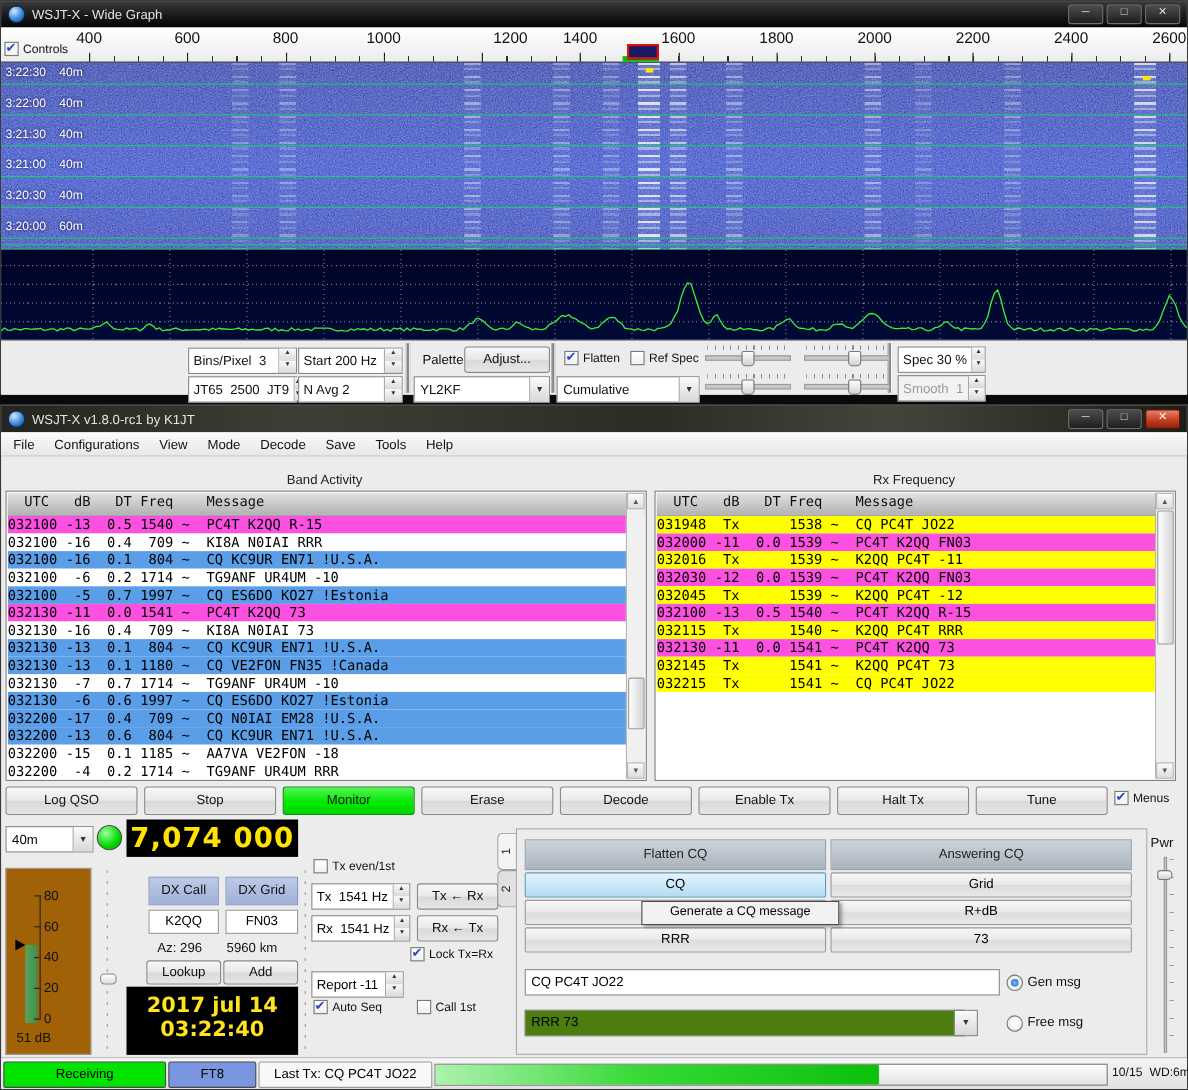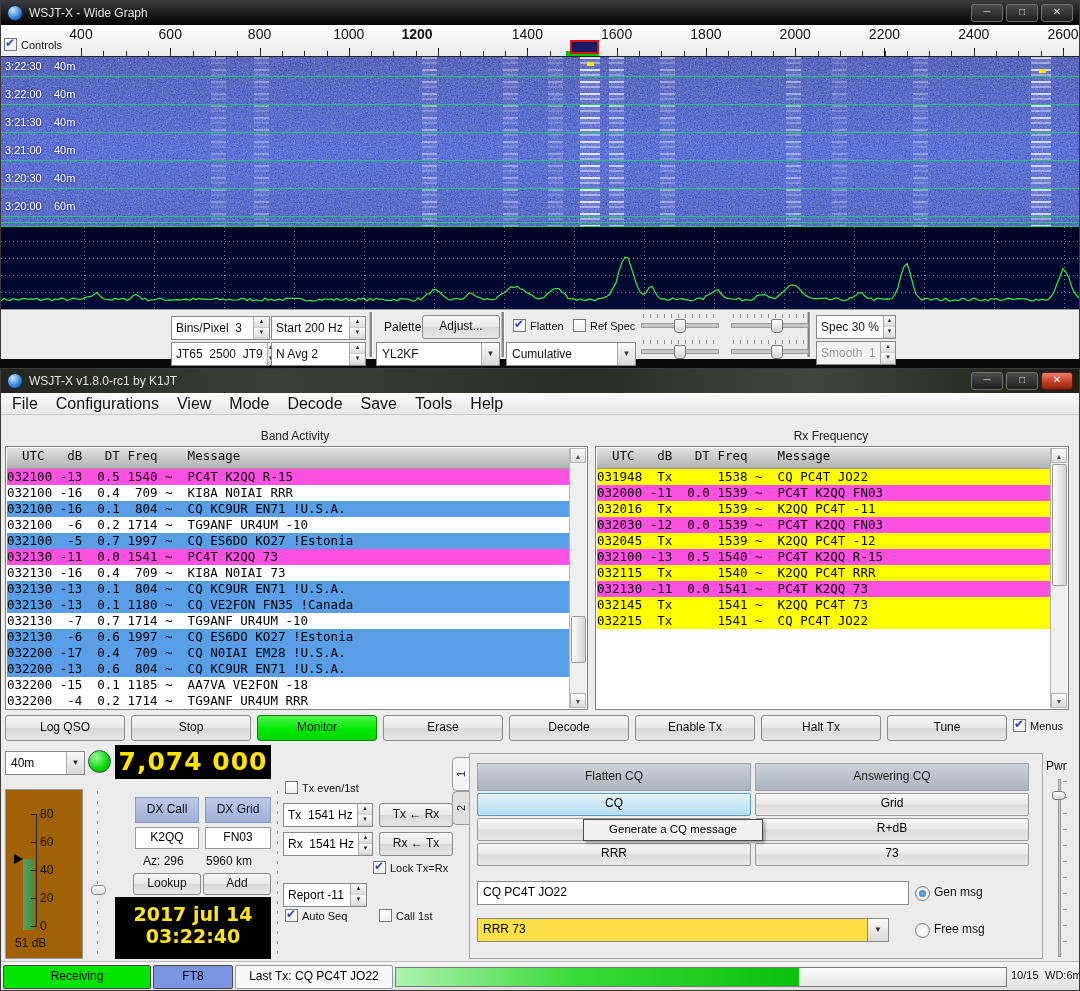--- a/index.html
+++ b/index.html
@@ -64,21 +64,21 @@
   .hs-track{position:absolute;top:9px;left:0;right:0;height:3px;background:#c8c8c8;border:1px solid #9a9a9a;}
   .hs-thumb{position:absolute;top:5px;width:10px;height:12px;background:linear-gradient(#fefefe,#d2d2d2);
             border:1px solid #777;border-radius:2px 2px 4px 4px;}
   .btn{border:1px solid #8a8a8a;border-radius:3px;text-align:center;font-size:12px;color:#111;
        background:linear-gradient(#f7f7f7,#e9e9e9 48%,#d9d9d9 52%,#e6e6e6);}
 
   
   #mw{left:0;top:368px;width:1080px;height:623px;background:#ececec;border:1px solid #3a3a3a;}
   .mw-menu{position:absolute;left:0;top:24px;width:100%;height:22px;display:flex;align-items:center;padding-left:2px;
            background:linear-gradient(#fbfbfb,#e7e7e7);border-bottom:1px solid #cicic1;border-bottom:1px solid #c9c9c9;box-sizing:border-box;}
-  .menu-item{padding:3px 9px;font-size:16px;color:#111;}
+  .menu-item{padding:3px 9px;font-size:12px;color:#111;}
   .gtitle{position:absolute;font-size:12px;color:#222;transform:translateX(-50%);}
   .table{position:absolute;background:#fff;border:1px solid #7e7e7e;}
   .thead{position:absolute;left:1px;right:1px;top:1px;height:20px;line-height:20px;white-space:pre;
          font:12.5px "DejaVu Sans Mono",monospace;color:#111;
          background:linear-gradient(#e2e2e2,#b2b2b2);border-bottom:1px solid #9a9a9a;}
   .trows{position:absolute;top:22px;left:1px;right:17px;bottom:1px;overflow:hidden;}
   .trow{height:16px;line-height:16px;font:12.5px "DejaVu Sans Mono",monospace;color:#000;white-space:pre;}
   .c-w{background:#fff;} .c-m{background:#fb50e0;} .c-b{background:#5b9ee8;} .c-y{background:#ffff00;}
   .sbar{position:absolute;top:1px;bottom:1px;right:1px;width:16px;background:#f0f0f0;border-left:1px solid #b5b5b5;}
   .sb-btn{position:absolute;left:0;width:100%;height:15px;font-size:7px;line-height:15px;text-align:center;color:#555;
@@ -100,21 +100,21 @@
   .radio.sel::after{content:"";position:absolute;left:3px;top:3px;right:3px;bottom:3px;border-radius:50%;
          background:radial-gradient(#7ab8f0,#1c66c0);}
   .cqhdr{position:absolute;text-align:center;font-size:12px;line-height:25px;color:#222;
          background:linear-gradient(#ccd3da,#aab4bd);border:1px solid #98a2ac;}
   .mbtn{position:absolute;height:21px;line-height:19px;border:1px solid #9a9a9a;border-radius:2px;text-align:center;
         font-size:12px;background:linear-gradient(#f8f8f8,#e8e8e8 48%,#dcdcdc 52%,#e8e8e8);}
   .mbtn.hl{background:linear-gradient(#e3f4fd,#b4dcf2);border-color:#5a9ec8;}
   .tooltip{position:absolute;background:#f1f1f1;border:1px solid #4a4a4a;box-shadow:2px 2px 3px rgba(0,0,0,.35);
            font-size:11.5px;line-height:19px;text-align:center;z-index:5;}
   .field{position:absolute;background:#fff;border:1px solid #8a8a8a;font-size:12px;line-height:20px;padding:0 5px;}
-  .field.pink{background:#fde047;}
+  .field.pink{background:#4d7c0f;}
   .tabnum{position:absolute;width:17px;border:1px solid #9a9a9a;border-right:none;border-radius:5px 0 0 5px;
           background:linear-gradient(90deg,#f2f2f2,#dedede);font-size:11px;color:#222;
           display:flex;align-items:center;justify-content:center;}
   .tabnum span{display:inline-block;transform:rotate(-90deg);}
   .vsplit{position:absolute;width:1px;background:repeating-linear-gradient(180deg,#9a9a9a 0 3px,transparent 3px 10px);}
   .vhandle{position:absolute;width:13px;height:8px;border:1px solid #8a8a8a;border-radius:4px;
            background:linear-gradient(#fff,#ddd);}
   .statusbar{position:absolute;left:0;bottom:0;width:100%;height:28px;
              background:linear-gradient(#f5f5f5,#e1e1e1);border-top:1px solid #bdbdbd;}
   .sbox{position:absolute;border:1px solid #4a4a4a;border-radius:2px;text-align:center;font-size:12px;line-height:20px;color:#000;}
@@ -147,21 +147,21 @@
       </span>
       <div id="freq-ticks">
           <div class="tick-label" style="left: 80px;">400</div>
           <div class="tick-major" style="left: 80px;"></div>
           <div class="tick-label" style="left: 169.272px;">600</div>
           <div class="tick-major" style="left: 169.272px;"></div>
           <div class="tick-label" style="left: 258.544px;">800</div>
           <div class="tick-major" style="left: 258.544px;"></div>
           <div class="tick-label" style="left: 347.816px;">1000</div>
           <div class="tick-major" style="left: 347.816px;"></div>
-          <div class="tick-label" style="left: 416px; font-weight: bold;">1200</div>
+          <div class="tick-label" style="left: 463px;">1200</div>
           <div class="tick-major" style="left: 437.088px;"></div>
           <div class="tick-label" style="left: 526.36px;">1400</div>
           <div class="tick-major" style="left: 526.36px;"></div>
           <div class="tick-label" style="left: 615.632px;">1600</div>
           <div class="tick-major" style="left: 615.632px;"></div>
           <div class="tick-label" style="left: 704.904px;">1800</div>
           <div class="tick-major" style="left: 704.904px;"></div>
           <div class="tick-label" style="left: 794.176px;">2000</div>
           <div class="tick-major" style="left: 794.176px;"></div>
           <div class="tick-label" style="left: 883.448px;">2200</div>

